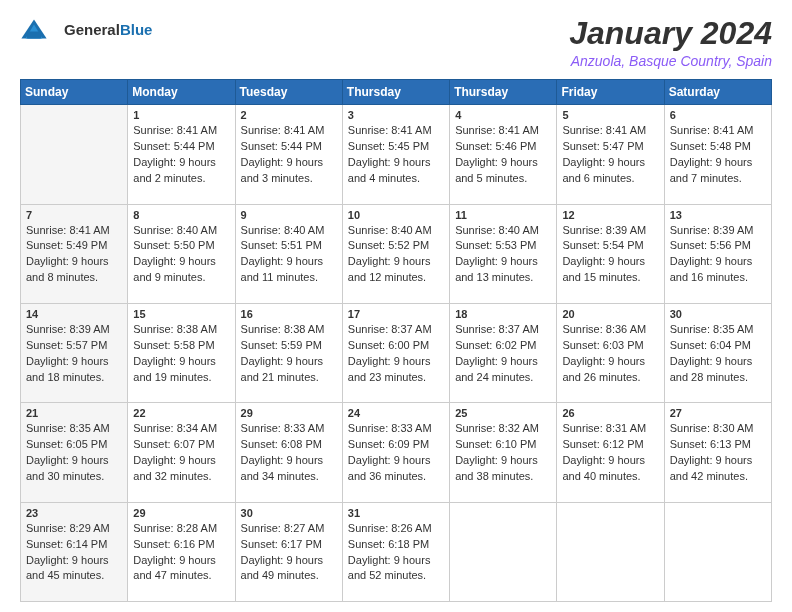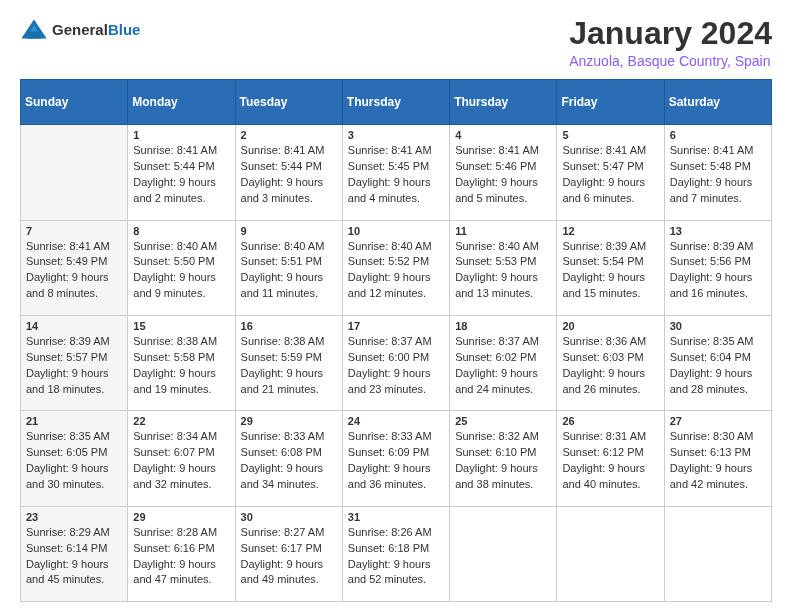--- a/index.html
+++ b/index.html
@@ -19,37 +19,39 @@
     }
     .header {
       display: flex;
       align-items: flex-start;
       justify-content: space-between;
       margin-bottom: 10px;
     }
     .logo {
       display: flex;
       align-items: center;
-      gap: 4px;
+      gap: 16px;
     }
     .logo-text-general {
       font-size: 15px;
       font-weight: bold;
       color: #333;
     }
     .logo-text-blue {
       font-size: 15px;
       font-weight: bold;
       color: #1a6faf;
     }
     .logo-icon {
       width: 28px;
       height: 28px;
     }
     .title-block {
+      text-align: right;
+      font-style: italic;
     }
     .month-title {
       font-size: 32px;
       font-weight: bold;
       color: #333;
       line-height: 1.1;
     }
     .location {
       font-size: 14px;
       color: #8b5cf6;
@@ -59,21 +61,21 @@
       flex: 1;
       border-collapse: collapse;
       width: 100%;
       table-layout: fixed;
     }
     .calendar thead tr th {
       background: #2a6db5;
       color: #fff;
       font-size: 12px;
       font-weight: bold;
-      padding: 15px 4px;
+      padding: 5px 4px;
       text-align: left;
       border: 1px solid #1e5a96;
     }
     .calendar tbody tr td {
       border: 1px solid #ccc;
       vertical-align: top;
       padding: 4px 5px;
       font-size: 10px;
       color: #333;
       background: #fff;

